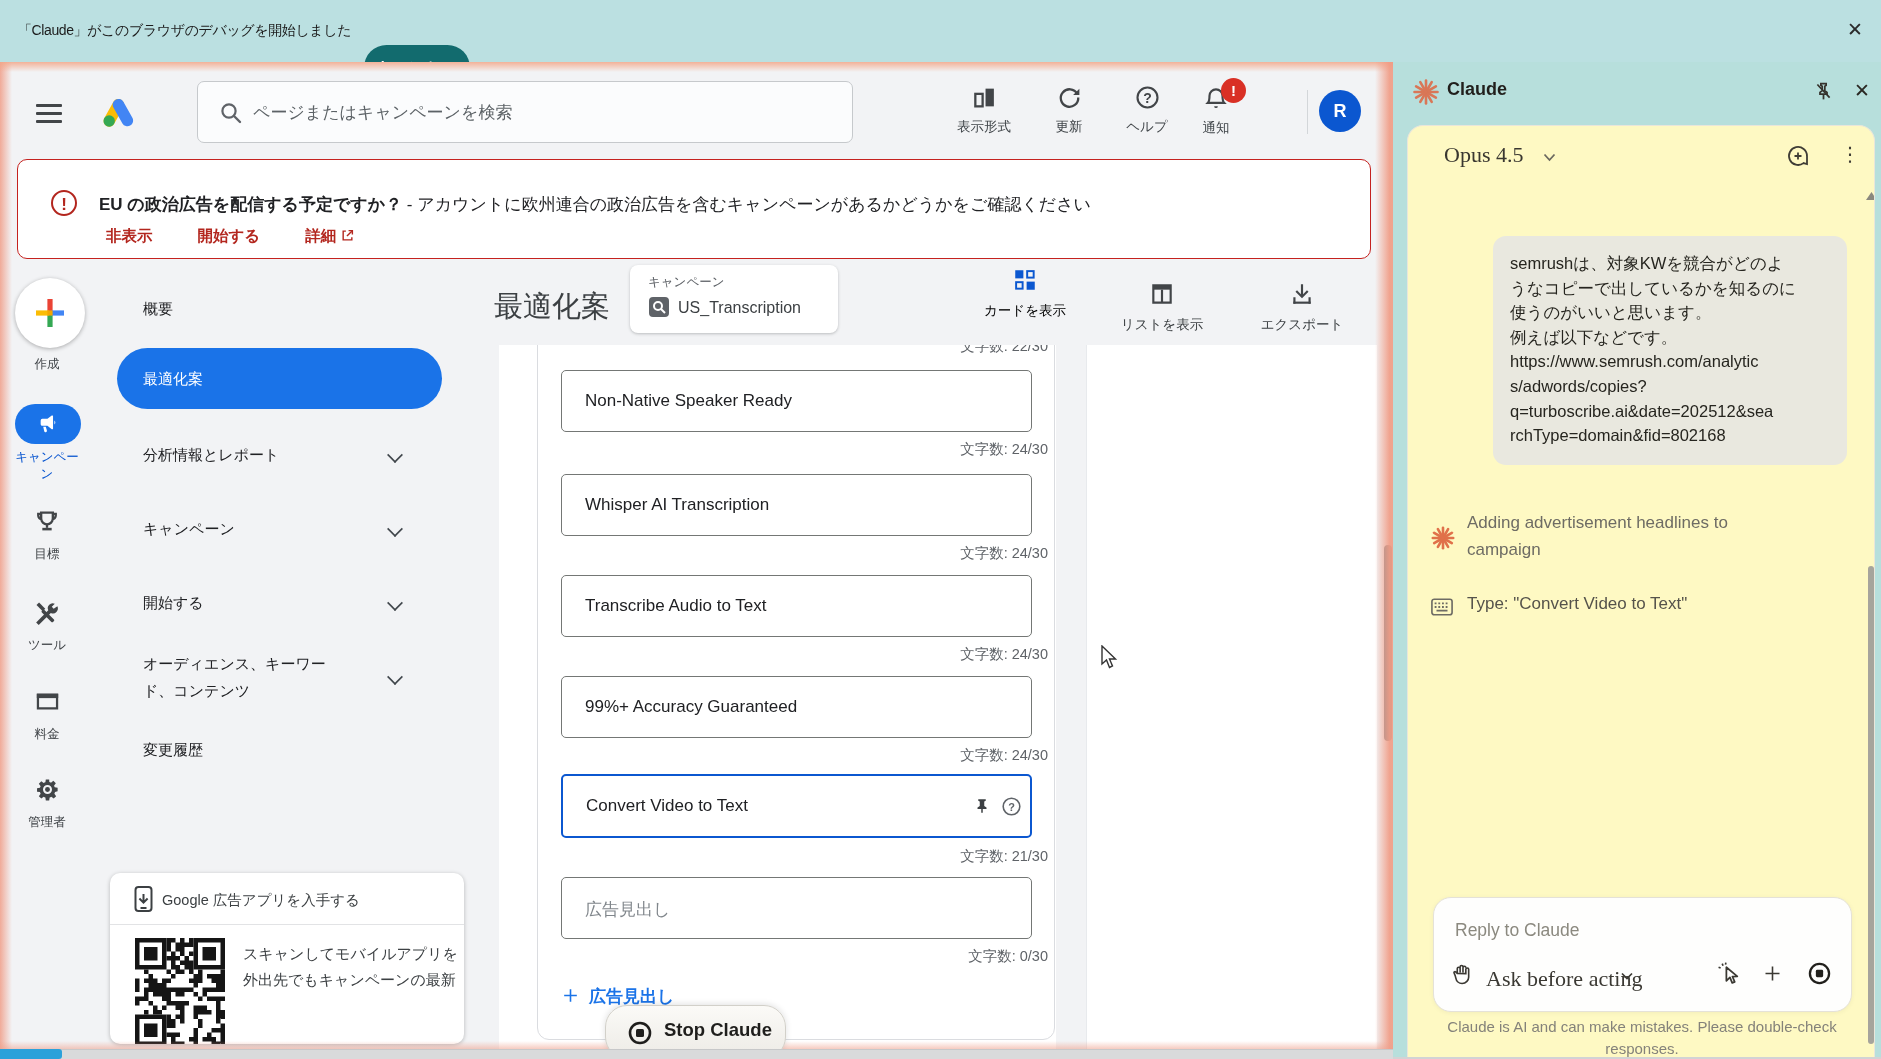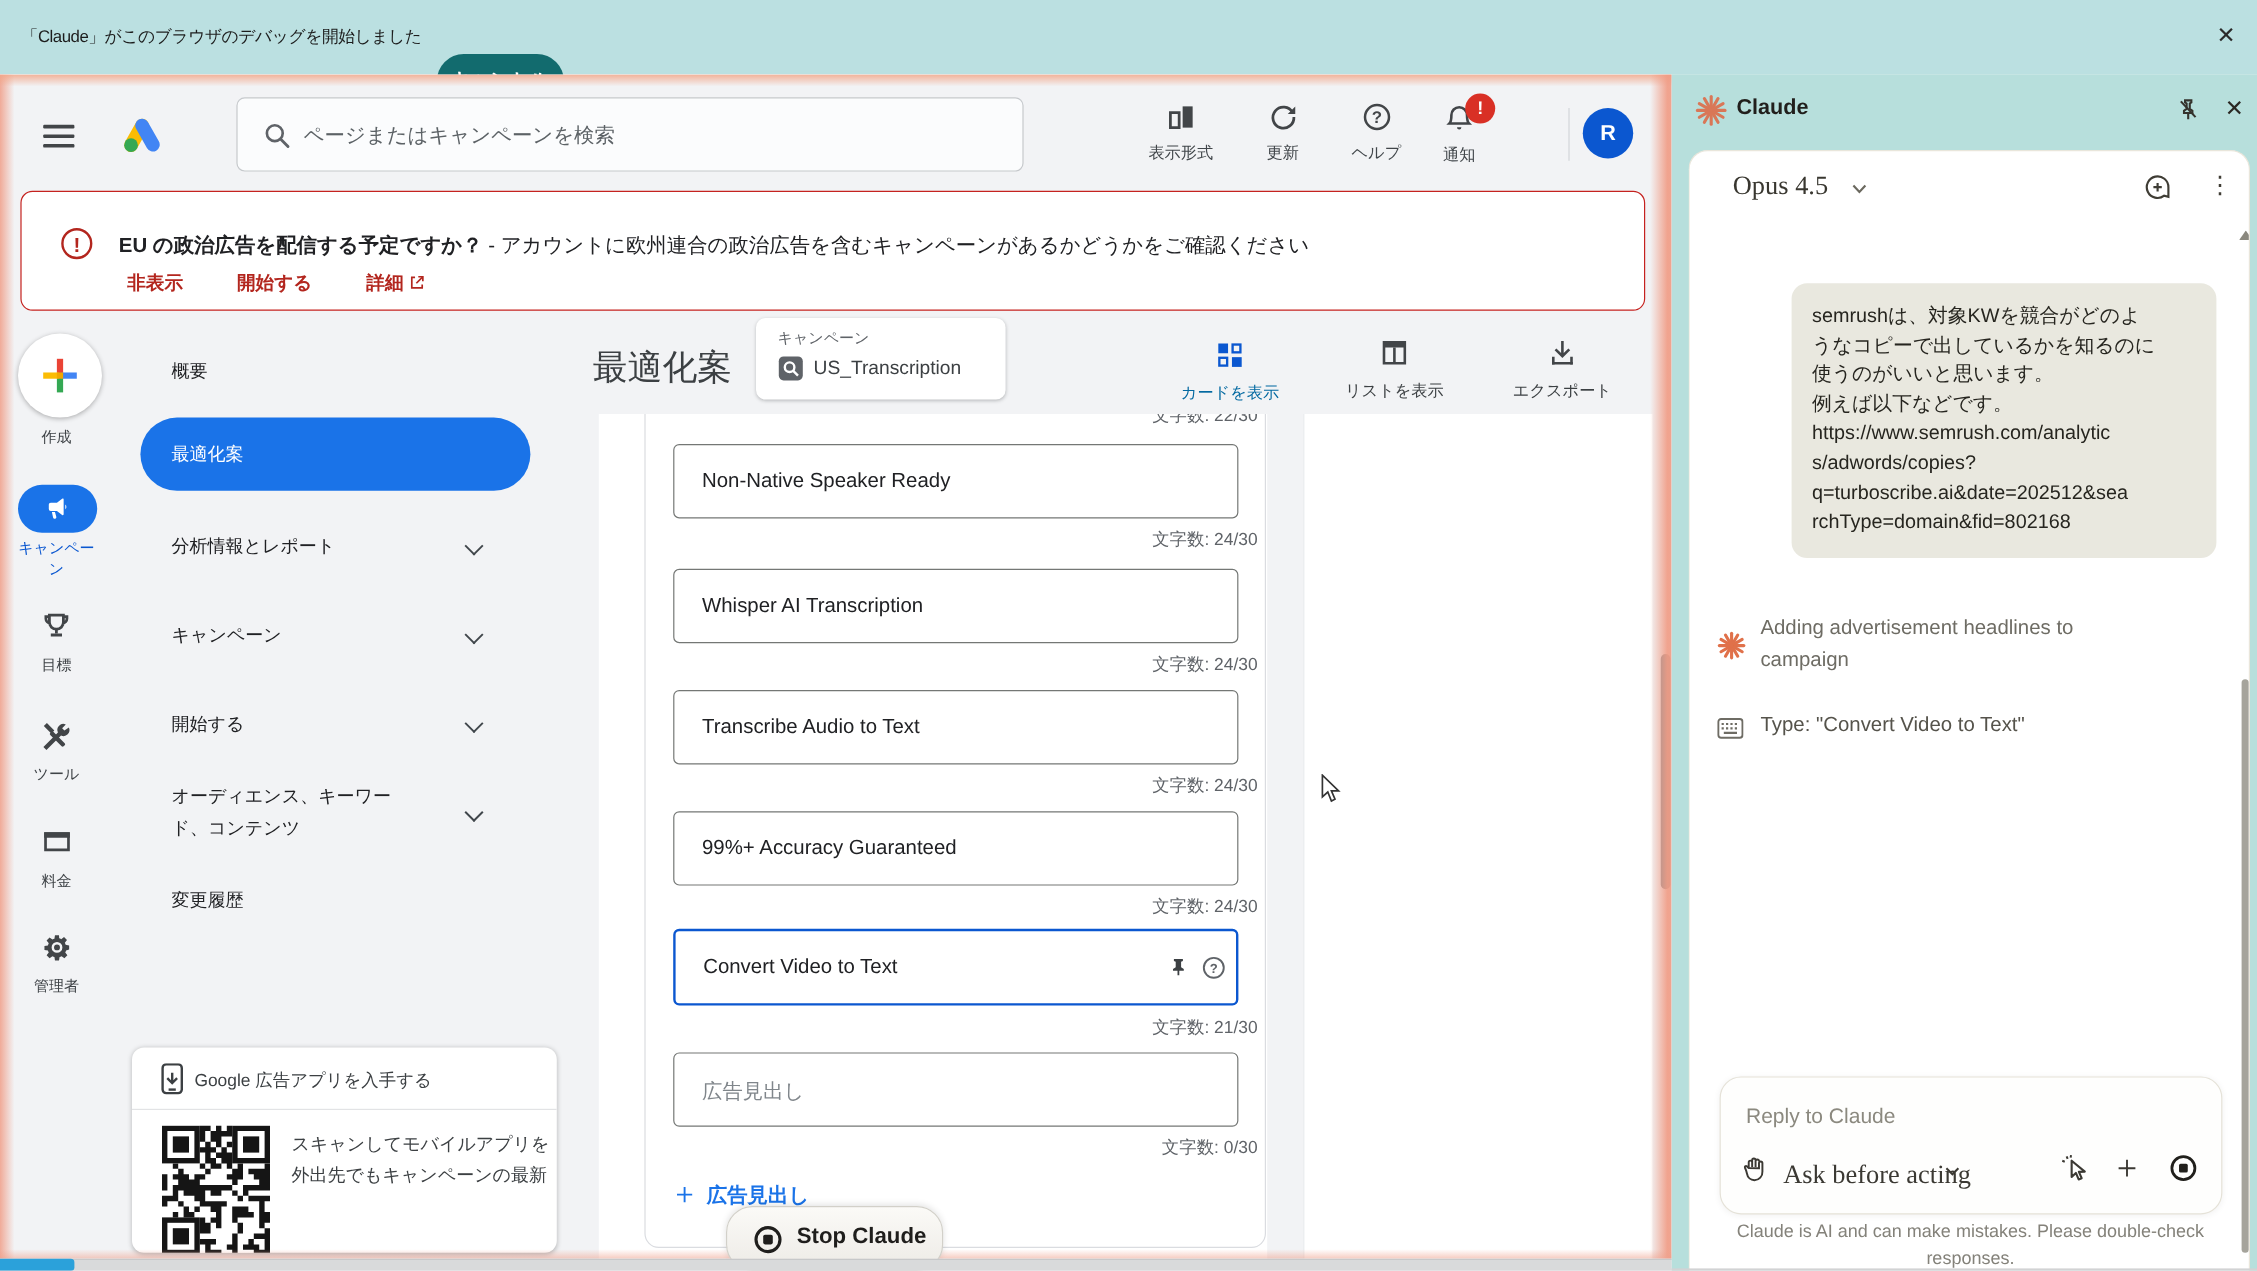--- a/index.html
+++ b/index.html
@@ -86,21 +86,21 @@
     border-radius:0 3px 3px 0; z-index:61; }
   
   #stopbtn { left:605px; top:1005px; width:181px; height:54px; z-index:50;
     background:linear-gradient(180deg,#fbfaf7,#edebe6); border:1px solid #d2d0c9;
     border-radius:22px; box-shadow:0 -1px 6px rgba(0,0,0,.12); }
   #stopbtn .txt { position:absolute; left:58px; top:13px; font-size:18.5px;
     font-weight:bold; color:#1f1e1c; }
   
   #side { left:1393px; top:62px; width:488px; height:997px; background:#b7dfdc;padding-left:18px; }
   #side h1 { position:absolute; left:54px; top:17px; font-size:18px; color:#211f1c; }
-  #cream { left:14px; top:63px; width:468px; height:934px; background:#ffffff;
+  #cream { left:14px; top:63px; width:468px; height:934px; background:#fef9c3;
     border-radius:16px 16px 0 0; border:1px solid #e9e6db; border-bottom:none; overflow:hidden; }
   #opus { left:36px; top:16px; font-family:"Liberation Serif",serif; font-size:22px; color:#393730; }
   #bubble { left:85px; top:110px; width:354px; height:229px; background:#e9e8df;
     border-radius:13px; padding:15px 17px; font-size:16.5px; line-height:24.6px;
     color:#26251f; white-space:nowrap; }
   .strow { color:#6e6c64; font-size:17px; line-height:27px; }
   #sidescroll { left:460px; top:440px; width:6px; height:478px; background:#a6a49c; border-radius:3px; }
   #replybox { left:25px; top:771px; width:419px; height:115px; background:#fefefd;
     border:1px solid #e5e2d8; border-radius:18px; box-shadow:0 1px 5px rgba(0,0,0,.05); }
   #replybox .ph { position:absolute; left:21px; top:22px; font-size:17.5px; color:#8b897f; }
@@ -230,21 +230,21 @@
   <div id="ctitle" class="abs">最適化案</div>
   <div id="campsel" class="abs">
     <div class="abs" style="left:18px;top:9px;font-size:12.5px;color:#5f6368">キャンペーン</div>
     <svg class="abs" style="left:17px;top:30px" width="24" height="24" viewBox="0 0 24 24">
         <rect x="2" y="2" width="20" height="20" rx="4" fill="#5f6368"></rect>
         <circle cx="11" cy="11" r="4" fill="none" stroke="#fff" stroke-width="2"></circle>
         <line x1="14" y1="14" x2="18" y2="18" stroke="#fff" stroke-width="2"></line>
       </svg>
     <div class="abs" style="left:48px;top:34px;font-size:16px;color:#3c4043">US_Transcription</div>
   </div>
-  <div class="toggle abs" style="left:975px;top:221px;width:100px;color:#0369a1">
+  <div class="toggle abs" style="left:975px;top:205px;width:100px;color:#000000">
     <svg width="26" height="26" viewBox="0 0 24 24">
         <rect x="3" y="3" width="7.5" height="7.5" fill="#0b57d0"></rect>
         <rect x="14" y="3.8" width="6" height="6" fill="none" stroke="#0b57d0" stroke-width="1.8"></rect>
         <rect x="3.8" y="14" width="6" height="6" fill="none" stroke="#0b57d0" stroke-width="1.8"></rect>
         <rect x="13.5" y="13.5" width="7.5" height="7.5" fill="#0b57d0"></rect>
       </svg>
     <div class="lbl">カードを表示</div>
   </div>
   <div class="toggle abs" style="left:1112px;top:219px;width:100px;color:#3c4043">
     <svg width="26" height="26" viewBox="0 0 24 24">

